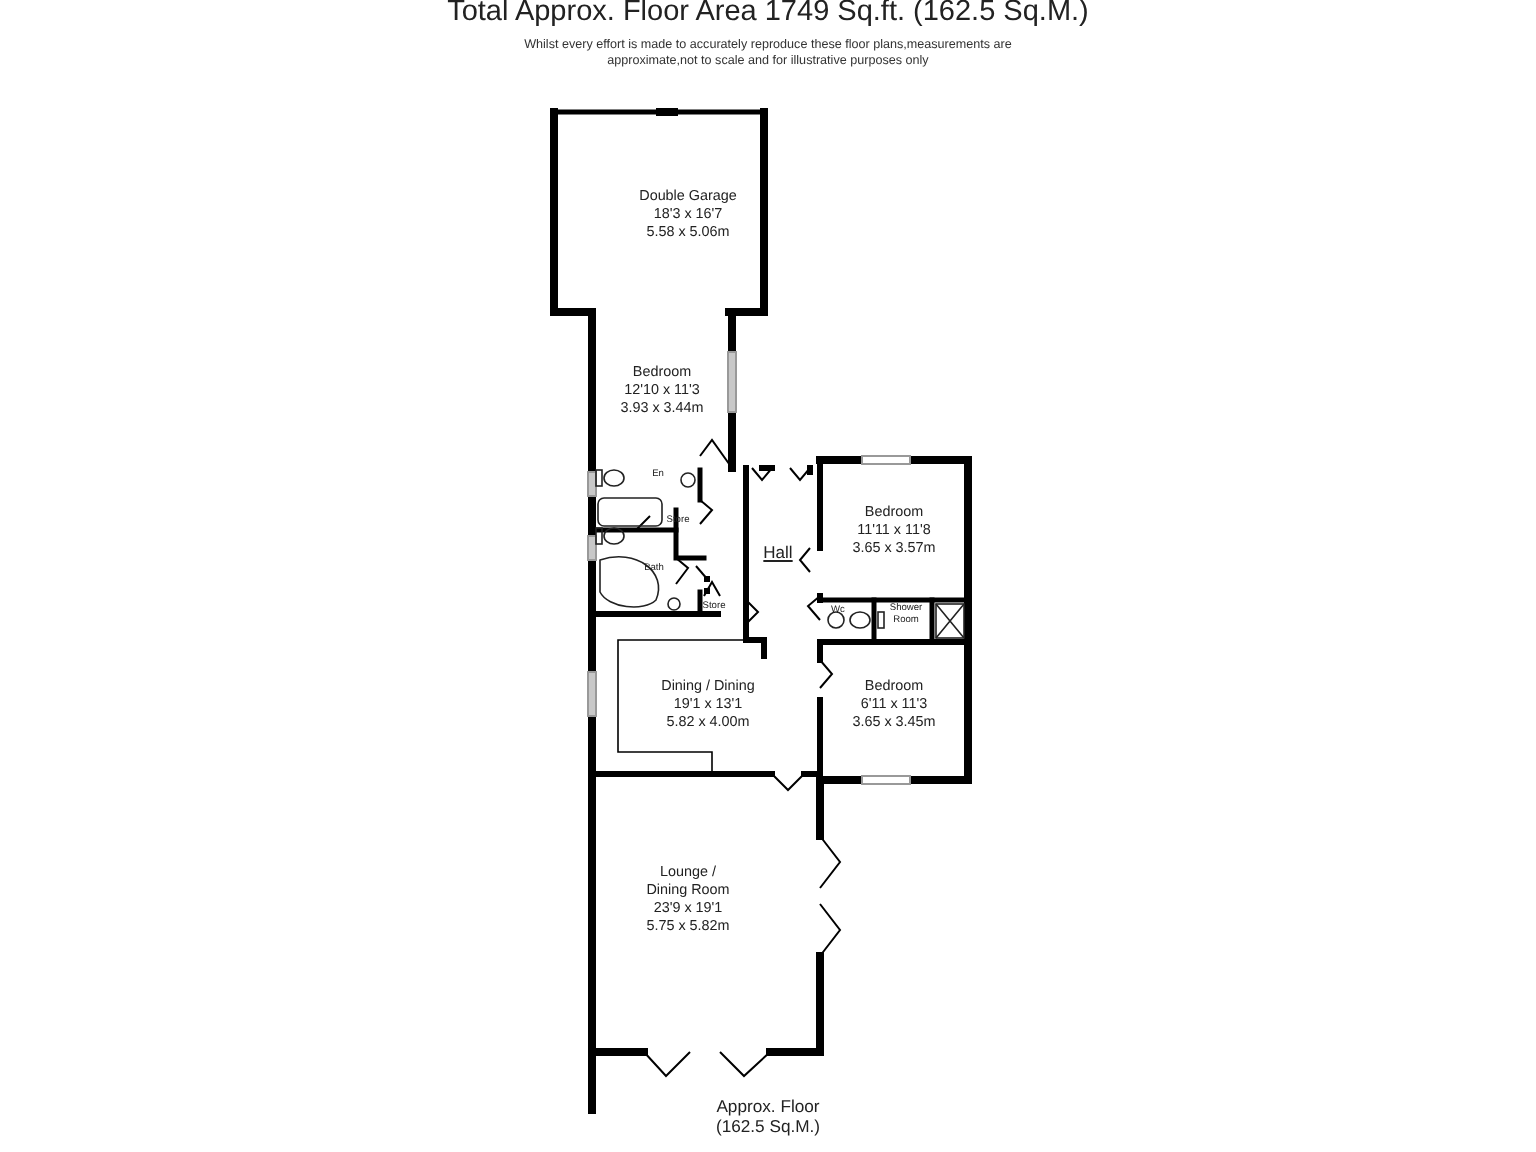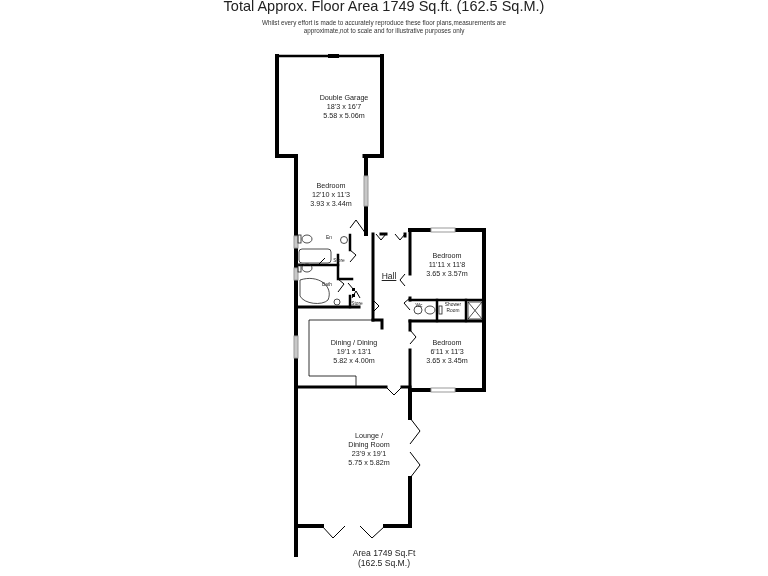--- a/index.html
+++ b/index.html
@@ -149,34 +149,34 @@
   <div>6'11 x 11'3</div>
   <div>3.65 x 3.45m</div>
 </div>
 
 <div class="lbl" style="left:354px; top:338px;">
   <div>Dining / Dining</div>
   <div>19'1 x 13'1</div>
   <div>5.82 x 4.00m</div>
 </div>
 
-<div class="lbl" style="left:369px; top:431px;">
+<div class="lbl" style="left:344px; top:431px;">
   <div>Lounge /</div>
   <div>Dining Room</div>
   <div>23'9 x 19'1</div>
   <div>5.75 x 5.82m</div>
 </div>
 
 <div class="lbl lbl-hall" style="left:389px; top:272px;text-decoration:underline;">Hall</div>
 <div class="lbl lbl-sm" style="left:329px; top:235px;">En</div>
 <div class="lbl lbl-sm" style="left:339px; top:258px;">Store</div>
 <div class="lbl lbl-sm" style="left:327px; top:282px;">Bath</div>
 <div class="lbl lbl-sm" style="left:357px; top:301px;">Store</div>
 <div class="lbl lbl-sm" style="left:419px; top:303px;">Wc</div>
 <div class="lbl lbl-sm" style="left:453px; top:302px;">
   <div>Shower</div>
   <div>Room</div>
 </div>
 
 <div class="footer">
-  <div>Area 1749 Sq.Ft</div>
+  <div>Approx. Floor</div>
   <div>(162.5 Sq.M.)</div>
 </div>
 
 </body></html>

